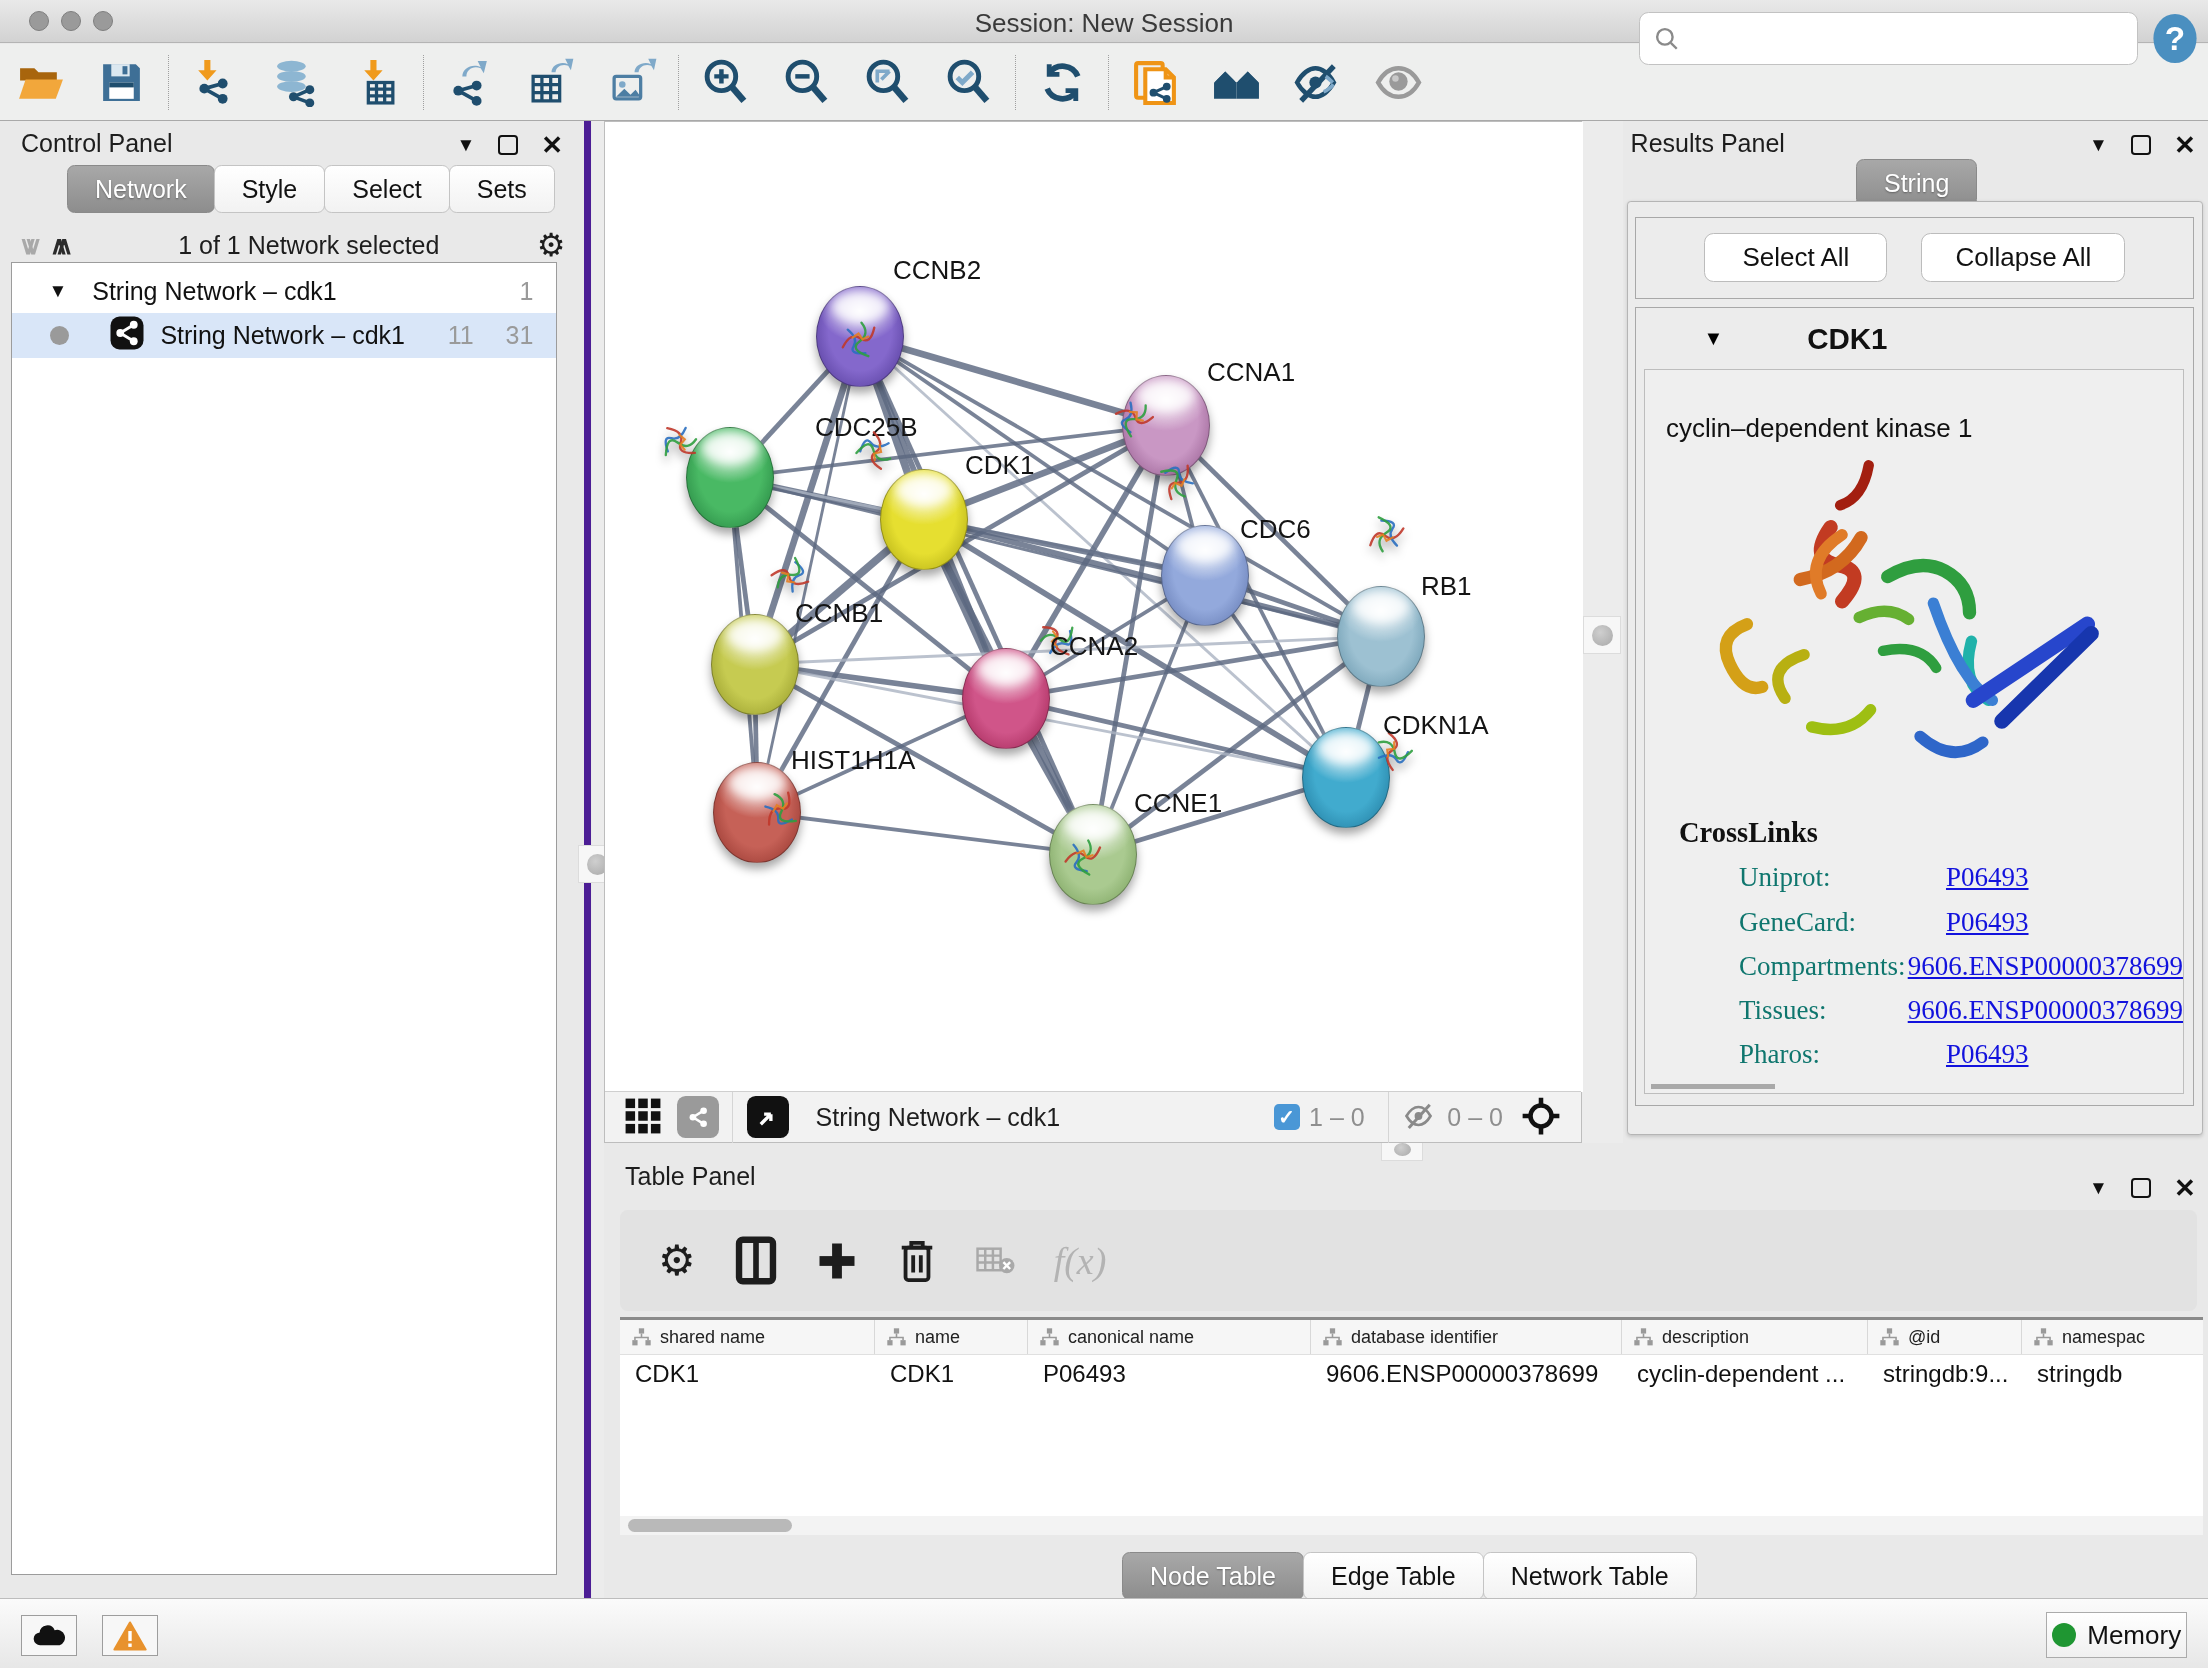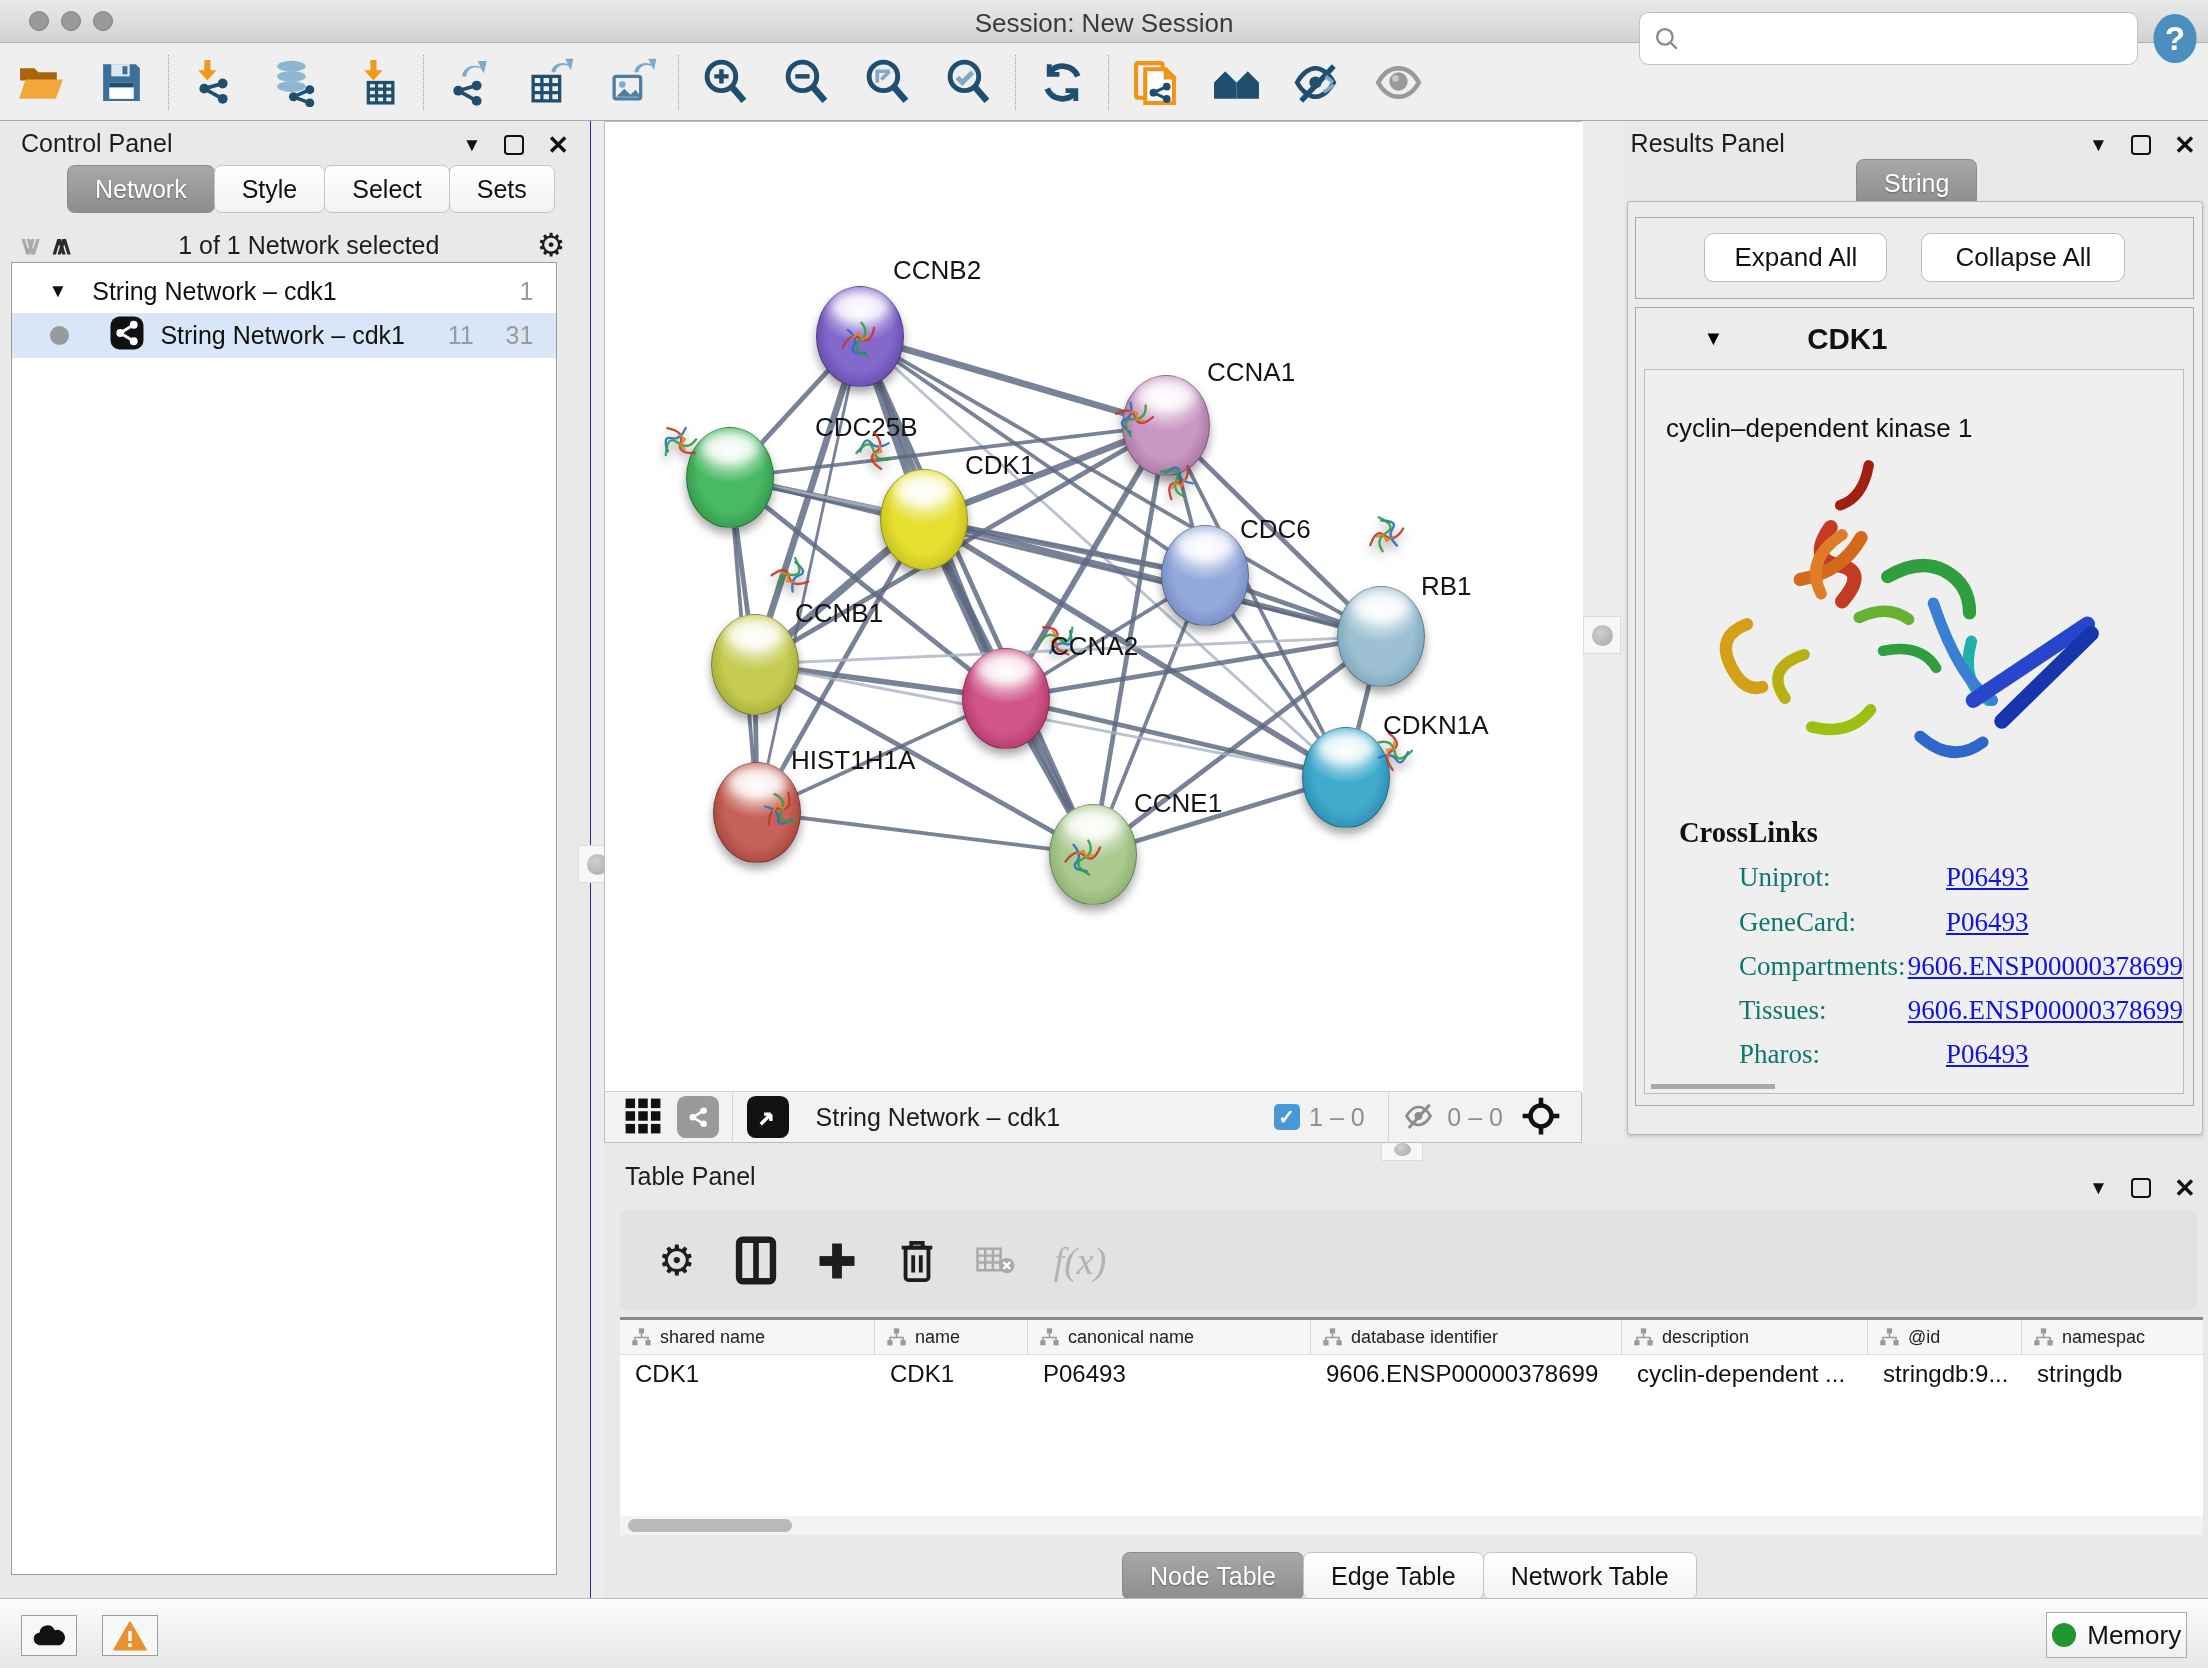--- a/index.html
+++ b/index.html
@@ -31,21 +31,21 @@
   .ctrl-float { width:20px; height:20px; border:2.9px solid #111; border-radius:3.8px; }
   .ctrl-close { font-size:26px; font-weight:700; color:#111; line-height:1; }
 
   .tab { height:48px; padding:0 27px; background:linear-gradient(#ffffff,#f2f2f2); border:1px solid #c4c4c4;
     font-size:25px; color:#111; display:flex; align-items:center; border-radius:7.6px; margin-right:-1px; }
   .tab.active { background:linear-gradient(#a8a8a8,#8d8d8d); color:#fff; border-color:#8a8a8a;
     text-shadow:0 1px 1.9px rgba(0,0,0,.35); }
 
   
   .control-panel { position:absolute; left:0; top:121px; width:591px; height:1477px; background:#e9e9e9;
-    border-right:1px solid #4c1d95; }
+    border-right:7px solid #4c1d95; }
   .cp-tabs { position:absolute; left:67px; top:44px; display:flex; }
   .cp-sub { position:absolute; left:19px; top:105px; width:552px; display:flex; align-items:center; font-size:25px; color:#1d1d1d; }
   .chev { font-size:25px; font-weight:700; letter-spacing:-13.3px; margin-right:21px; }
   .tree-box { position:absolute; left:11.4px; top:141px; width:546px; height:1313px; background:#fff; border:1.9px solid #9c9c9c; }
   .tree-row { position:absolute; left:0; width:100%; height:45px; display:flex; align-items:center; font-size:25px; color:#111; }
   .tree-row.selected { background:#d9e6f8; }
   .tree-num { color:#9a9a9a; }
 
   
   .net-wrap { position:absolute; left:604px; top:121px; width:978px; height:1022px; background:#fff;
@@ -576,21 +576,21 @@
   <div class="results-panel">
     <div class="panel-head" style="left:7.6px; top:7.6px">Results Panel</div>
     <div class="panel-ctrl" style="right:13.3px; top:11.4px">
       <span class="ctrl-caret">▼</span>
       <span class="ctrl-float"></span>
       <span class="ctrl-close">✕</span>
     </div>
     <div class="rp-tab tab active">String</div>
     <div class="rp-body">
       <div class="rp-expandbox">
-        <div class="rp-btn" style="left:68px; width:183px">Expand All</div>
+        <div class="rp-btn" style="left:68px; width:183px">Select All</div>
         <div class="rp-btn" style="left:285px; width:204px">Collapse All</div>
       </div>
       <div class="rp-section">
         <div class="rp-sec-head">
           <span style="margin-left:67px; font-size:20px">▼</span>
           <span class="rp-gene" style="margin-left:84px">CDK1</span>
         </div>
         <div class="rp-inner">
           <div class="rp-desc">cyclin–dependent kinase 1</div>
           <svg width="447" height="390" viewBox="0 0 470 410" style="position:absolute; left:43px; top:43px" fill="none" stroke-linecap="round" stroke-linejoin="round">

